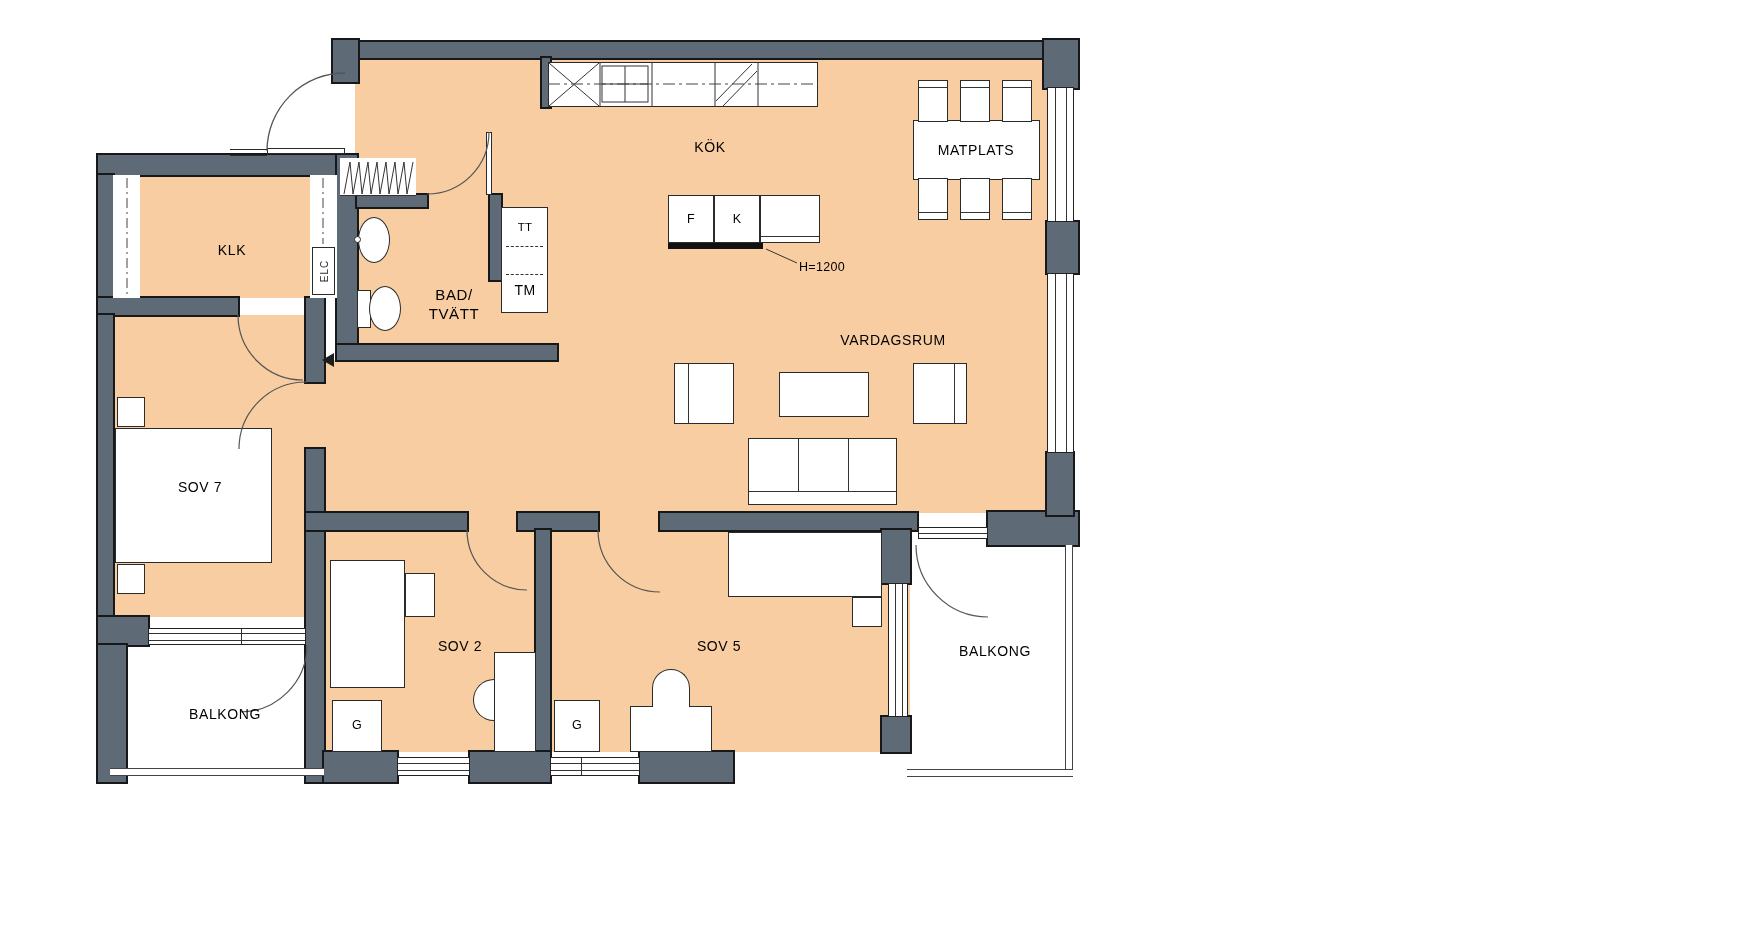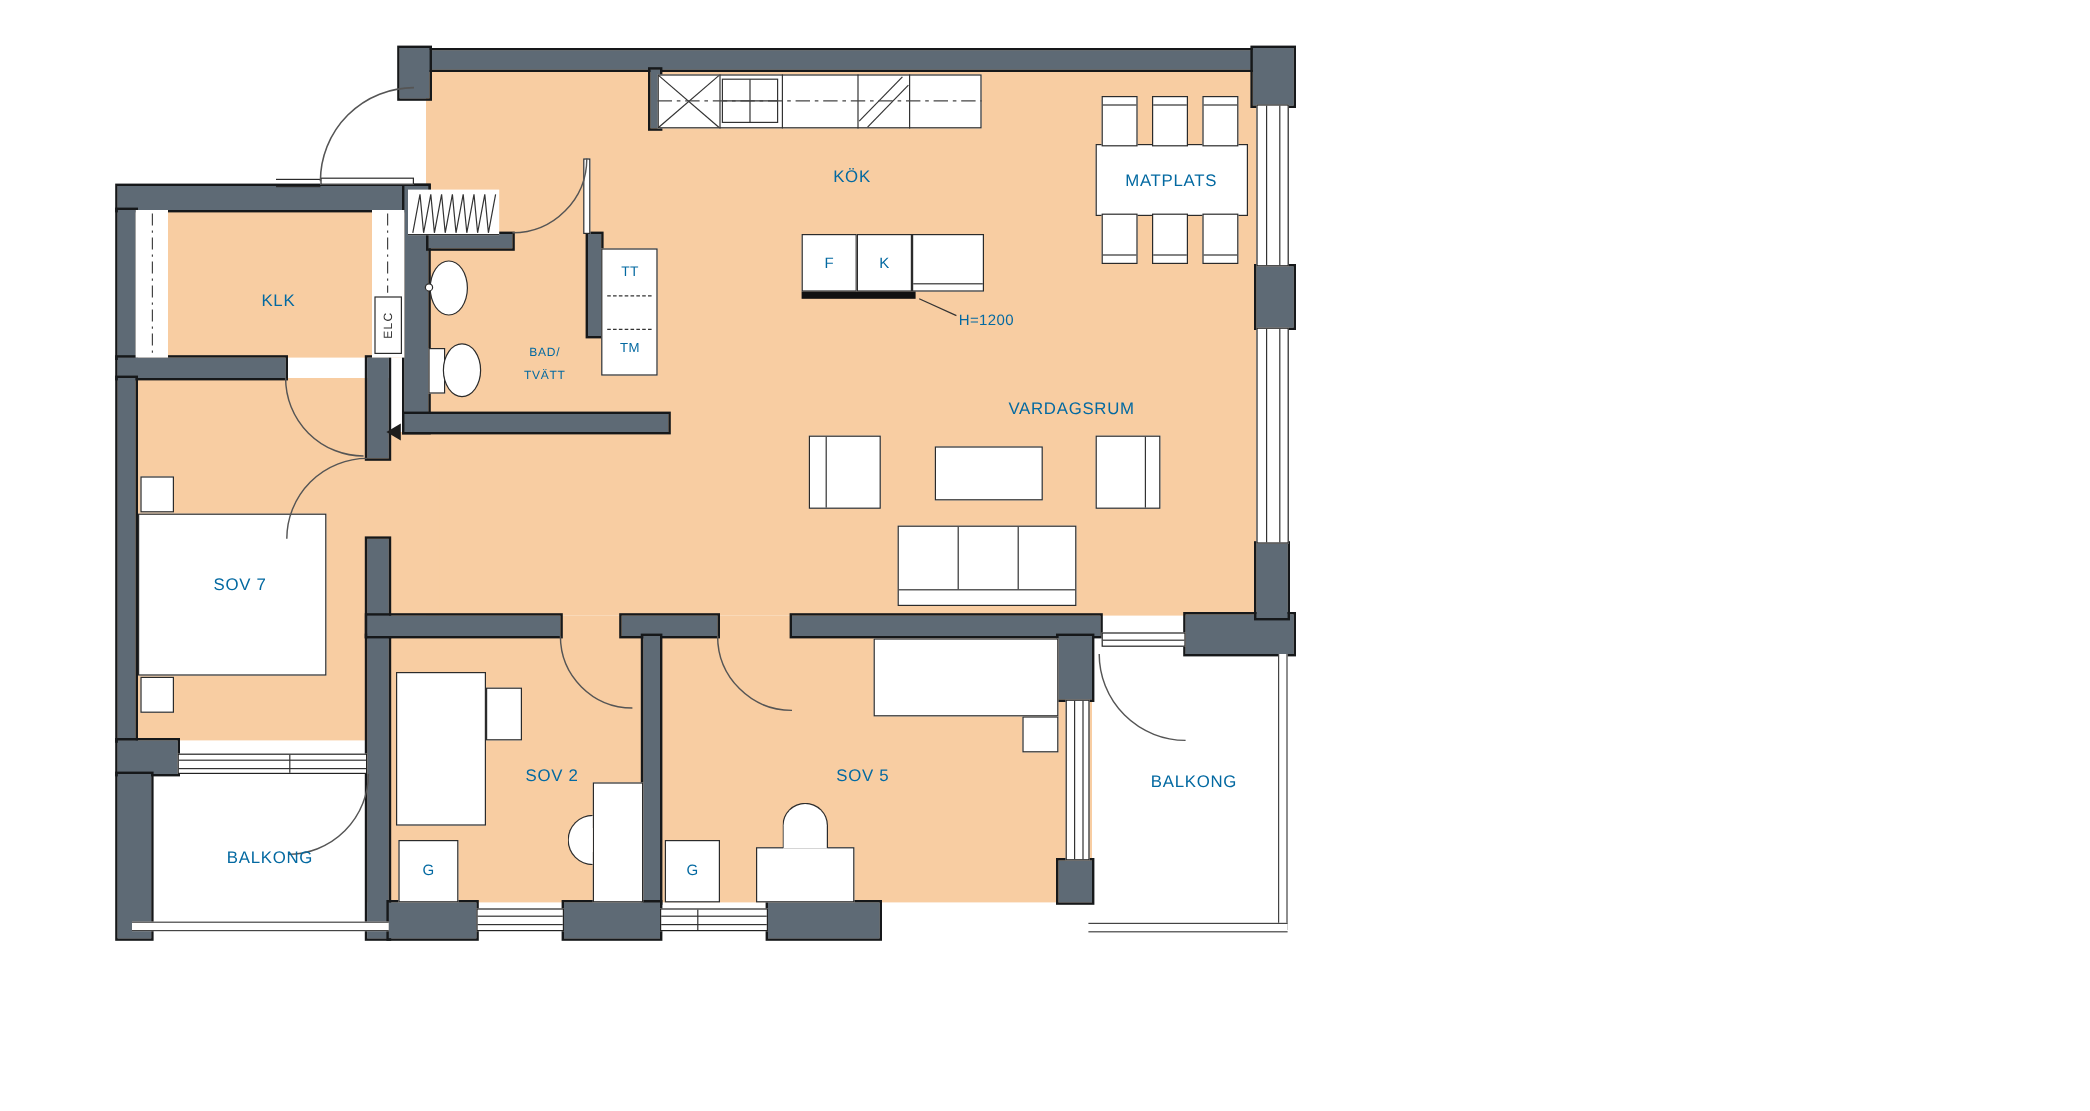--- a/index.html
+++ b/index.html
@@ -9,21 +9,21 @@
   .plan{position:absolute;left:0;top:0;width:1742px;height:926px;}
   .f{position:absolute;background:#f8cda2;}                       
   .w{position:absolute;background:#5e6a75;outline:2px solid #16181a;} 
   .u{position:absolute;background:#ffffff;border:1px solid #2b2b2b;box-sizing:border-box;} 
   .nb{border:none;}
   .win{position:absolute;background:#ffffff;border:1px solid #222;box-sizing:border-box;}
   .vline{position:absolute;background:#333;width:1px;top:0;bottom:0;}
   .hline{position:absolute;background:#333;height:1px;left:0;right:0;}
   .rail{position:absolute;border-top:1.5px solid #444;border-bottom:1.5px solid #444;box-sizing:border-box;background:#fff;}
   .railv{position:absolute;border-left:1.5px solid #444;border-right:1.5px solid #444;box-sizing:border-box;background:#fff;}
-  .lbl{position:absolute;transform:translate(-50%,-50%);font-size:14px;letter-spacing:.6px;white-space:nowrap;color:#0369a1;}
+  .lbl{position:absolute;transform:translate(-50%,-50%);font-size:14px;letter-spacing:.6px;white-space:nowrap;color:#000000;}
   .lbl-s{font-size:12.5px;letter-spacing:.3px;}
   .svg-overlay{position:absolute;left:0;top:0;pointer-events:none;}
   .blackbar{position:absolute;background:#111;}
   .chairline-t{position:absolute;left:0;right:0;top:6px;height:1px;background:#333;}
   .chairline-b{position:absolute;left:0;right:0;bottom:6px;height:1px;background:#333;}
   .halfcircle-l{border-radius:21px 0 0 21px;}
   .halfcircle-t{border-radius:19px 19px 0 0;}
   .ellipse{border-radius:50%;}
   .dashline{position:absolute;left:4px;right:4px;height:0;border-top:1px dashed #333;}
   .vertical-text{position:absolute;transform:translate(-50%,-50%) rotate(-90deg);font-size:10px;letter-spacing:1px;}
@@ -209,31 +209,31 @@
 
     <line x1="766" y1="249" x2="797" y2="263" stroke="#333" stroke-width="1"></line>
 
     <path d="M322,360 L334,353 L334,367 Z" fill="#1d1d1d"></path>
   </svg>
 
   <div class="lbl" style="left:710px;top:147px;">KÖK</div>
   <div class="lbl" style="left:976px;top:150px;">MATPLATS</div>
   <div class="lbl" style="left:893px;top:340px;text-align:center;">VARDAGSRUM</div>
   <div class="lbl" style="left:232px;top:250px;">KLK</div>
-  <div class="lbl" style="left:454px;top:304px;text-align:center;font-size:10px;line-height:19px;">
+  <div class="lbl" style="left:454px;top:304px;text-align:center;font-size:15px;line-height:19px;">
     <div>BAD/</div>
     <div>TVÄTT</div>
   </div>
   <div class="lbl" style="left:200px;top:487px;">SOV 7</div>
   <div class="lbl" style="left:460px;top:646px;">SOV 2</div>
   <div class="lbl" style="left:719px;top:646px;">SOV 5</div>
   <div class="lbl" style="left:225px;top:714px;">BALKONG</div>
   <div class="lbl" style="left:995px;top:651px;">BALKONG</div>
   <div class="lbl lbl-s" style="left:357px;top:725px;">G</div>
   <div class="lbl lbl-s" style="left:577px;top:725px;">G</div>
   <div class="lbl lbl-s" style="left:691px;top:219px;">F</div>
   <div class="lbl lbl-s" style="left:737px;top:219px;">K</div>
   <div class="lbl lbl-s" style="left:525px;top:227px;font-size:11.5px;">TT</div>
-  <div class="lbl lbl-s" style="left:525px;top:290px;font-size:11px;">TM</div>
+  <div class="lbl lbl-s" style="left:525px;top:290px;font-size:14px;">TM</div>
   <div class="lbl lbl-s" style="left:799px;top:267px;transform:translate(0,-50%);">H=1200</div>
   <div class="vertical-text" style="left:324px;top:271px;">ELC</div>
 
 </div>
 
 </body></html>

